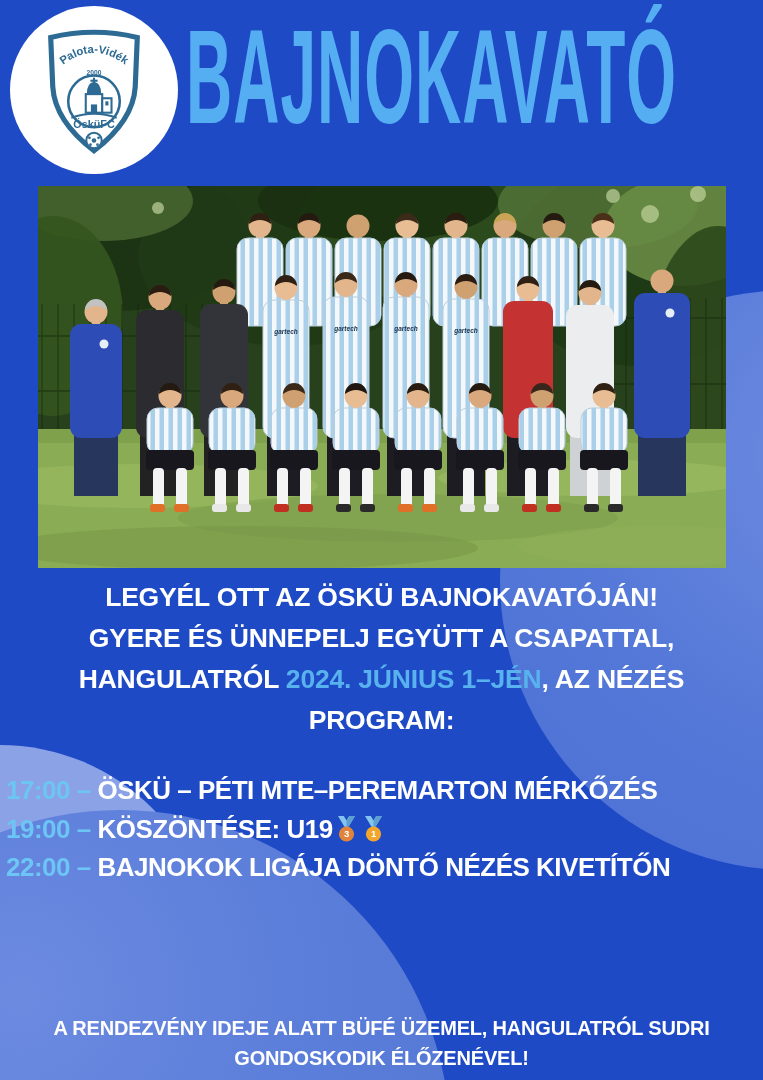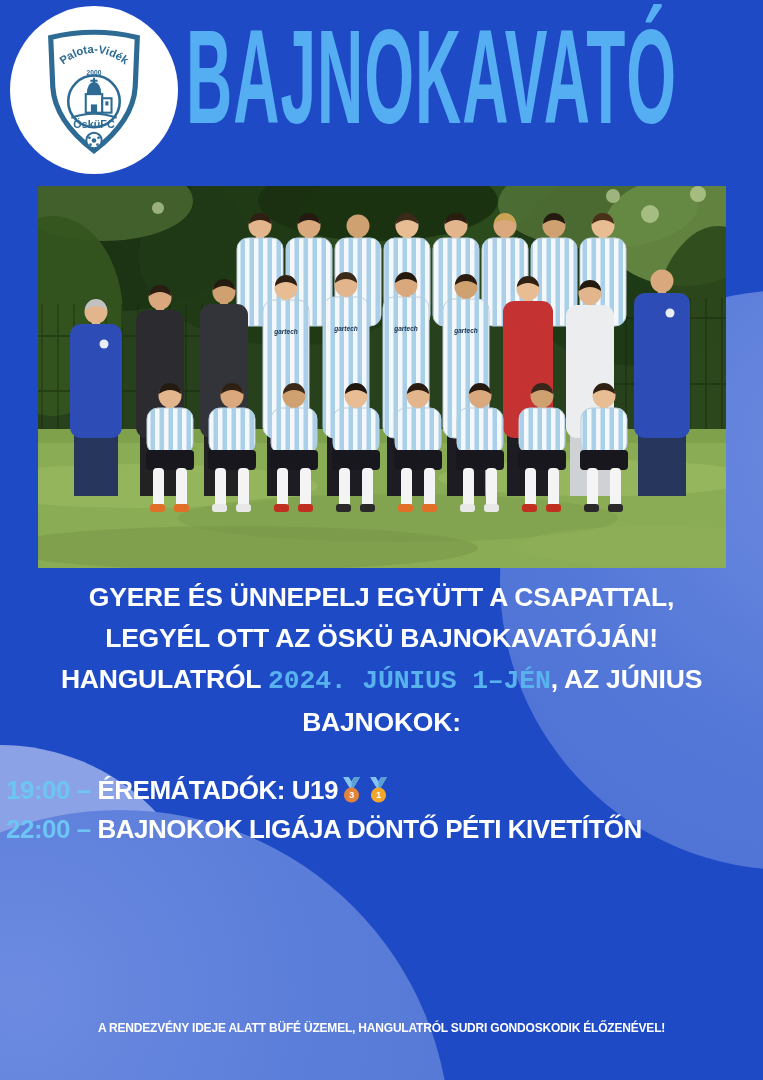--- a/index.html
+++ b/index.html
@@ -19,28 +19,28 @@
   .logo{position:absolute;left:10px;top:6px;width:168px;height:168px;border-radius:50%;
     background:#fff;display:flex;align-items:center;justify-content:center;}
   .title{position:absolute;left:186px;top:10px;margin:0;font-size:64px;line-height:64px;
     letter-spacing:1px;color:var(--c-title,#55aef2);font-weight:700;white-space:nowrap;
     transform:scaleY(2.1);transform-origin:0 0;}
   .photo{position:absolute;left:38px;top:186px;width:688px;height:382px;}
   .photo svg{display:block;width:100%;height:100%;}
   .invite{position:absolute;left:10px;right:10px;top:577px;text-align:center;
     color:var(--c-text,#fff);font-size:26.5px;line-height:41px;letter-spacing:-0.2px;}
   .invite p{margin:0;}
-  .accent{color:var(--c-accent,#57b2ee);font-family:Liberation Mono, monospace;}
+  .accent{color:var(--c-accent,#57b2ee);}
   .program{position:absolute;left:6px;right:4px;top:771px;color:var(--c-text,#fff);
     font-size:26px;line-height:38.5px;letter-spacing:-0.5px;text-align:left;}
   .program p{margin:0;}
   .time{color:var(--c-time,#6cc5f4);}
   .medal{display:inline-block;vertical-align:-4px;margin:0 3px;}
   .footer{position:absolute;left:36px;right:36px;top:1013px;text-align:center;
-    color:var(--c-text,#fff);font-size:12px;line-height:30px;letter-spacing:-0.2px;}
+    color:var(--c-text,#fff);font-size:20px;line-height:30px;letter-spacing:-0.2px;}
 </style>
 </head>
 <body>
 
 <div class="poster">
 
   <div class="decor circle-right"></div>
   <div class="decor circle-left-light"></div>
   <div class="decor circle-left-mid"></div>
 
@@ -282,36 +282,37 @@
         <rect x="549" y="282" width="11" height="40" rx="4" fill="#f4f4f4"></rect>
         <rect x="572" y="282" width="11" height="40" rx="4" fill="#f4f4f4"></rect>
         <rect x="546" y="318" width="15" height="8" rx="3" fill="#2a2a2a"></rect>
         <rect x="570" y="318" width="15" height="8" rx="3" fill="#2a2a2a"></rect>
         <circle cx="566" cy="210" r="11.5" fill="#e8bd94"></circle>
         <path d="M555,208 a11,11 0 0 1 22,0 q-11,-8 -22,0 z" fill="#2f2013"></path>
       </svg>
   </div>
 
   <section class="invite">
+    <p>LEGYÉL OTT AZ ÖSKÜ BAJNOKAVATÓJÁN!</p>
     <p>GYERE ÉS ÜNNEPELJ EGYÜTT A CSAPATTAL,</p>
-    <p>LEGYÉL OTT AZ ÖSKÜ BAJNOKAVATÓJÁN!</p>
-    <p><span>HANGULATRÓL </span><span class="accent">2024. JÚNIUS 1–JÉN</span><span>, AZ JÚNIUS</span></p>
-    <p>BAJNOKOK:</p>
+    <p><span>HANGULATRÓL </span><span class="accent">2024. JÚNIUS 1–JÉN</span><span>, AZ NÉZÉS</span></p>
+    <p>PROGRAM:</p>
   </section>
 
   <section class="program">
-    <p><span class="time">19:00</span><span class="time"> – </span><span>ÉREMÁTADÓK: U19</span><svg class="medal" width="21" height="26" viewBox="0 0 21 26">
+    <p><span class="time">17:00</span><span class="time"> – </span><span>ÖSKÜ – PÉTI MTE–PEREMARTON MÉRKŐZÉS</span></p>
+    <p><span class="time">19:00</span><span class="time"> – </span><span>KÖSZÖNTÉSE: U19</span><svg class="medal" width="21" height="26" viewBox="0 0 21 26">
           <path d="M2,0 L8,10 L10.5,13 L13,10 L19,0 L13.2,0 L10.5,4.6 L7.8,0 Z" style="fill:var(--c-ribbon,#85c4ee)"></path>
           <path d="M10.5,13 L13,10 L19,0 L13.2,0 L10.5,4.6 Z" fill="#5c9fd2"></path>
           <circle cx="10.5" cy="18" r="7.6" style="fill:var(--c-medal_bronze,#e2833b)"></circle>
           <text x="10.5" y="21.4" text-anchor="middle" font-size="9.5" font-weight="bold" fill="#ffffff">3</text>
         </svg><svg class="medal" width="21" height="26" viewBox="0 0 21 26">
           <path d="M2,0 L8,10 L10.5,13 L13,10 L19,0 L13.2,0 L10.5,4.6 L7.8,0 Z" style="fill:var(--c-ribbon,#85c4ee)"></path>
           <path d="M10.5,13 L13,10 L19,0 L13.2,0 L10.5,4.6 Z" fill="#5c9fd2"></path>
           <circle cx="10.5" cy="18" r="7.6" style="fill:var(--c-medal_gold,#f2a62c)"></circle>
           <text x="10.5" y="21.4" text-anchor="middle" font-size="9.5" font-weight="bold" fill="#ffffff">1</text>
         </svg></p>
-    <p><span class="time">22:00</span><span class="time"> – </span><span>BAJNOKOK LIGÁJA DÖNTŐ PÉTI KIVETÍTŐN</span></p>
+    <p><span class="time">22:00</span><span class="time"> – </span><span>BAJNOKOK LIGÁJA DÖNTŐ NÉZÉS KIVETÍTŐN</span></p>
   </section>
 
   <footer class="footer">A RENDEZVÉNY IDEJE ALATT BÜFÉ ÜZEMEL, HANGULATRÓL SUDRI GONDOSKODIK ÉLŐZENÉVEL!</footer>
 
 </div>
 
 </body></html>

